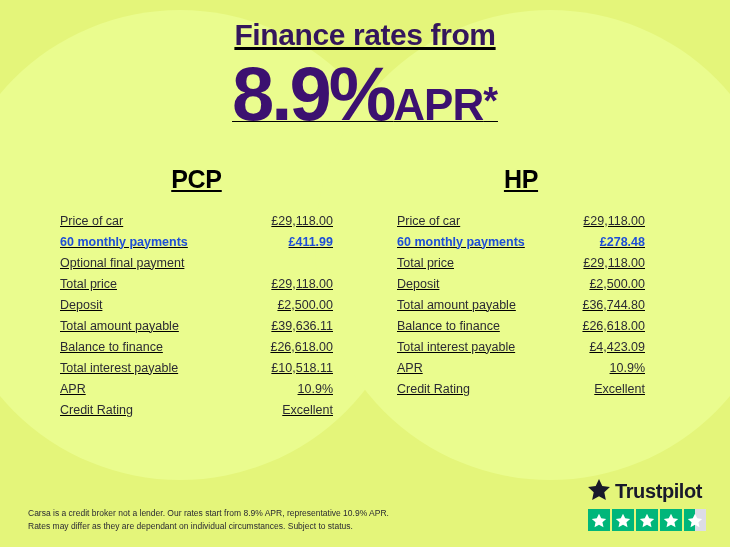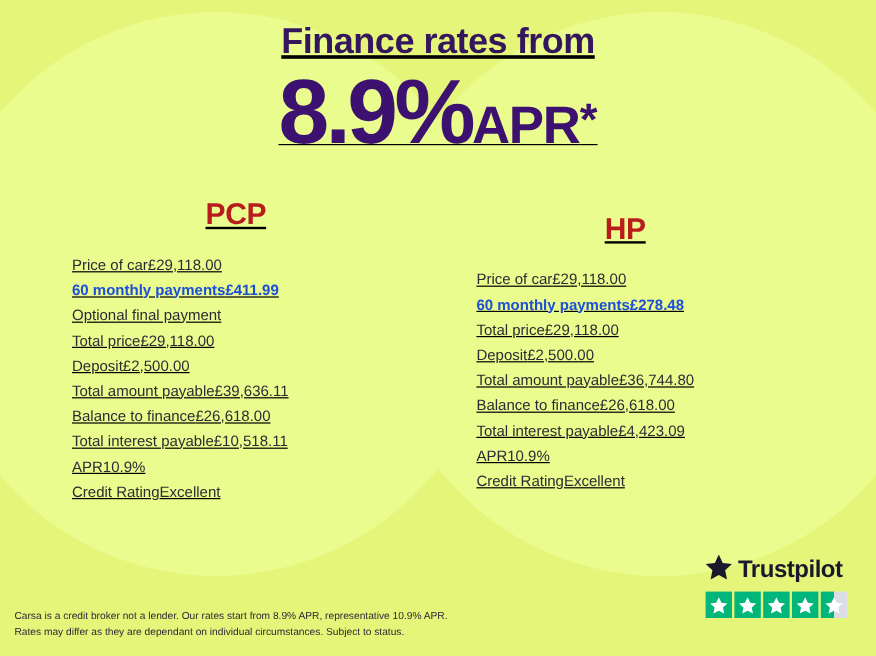--- a/index.html
+++ b/index.html
@@ -80,56 +80,57 @@
   }
   .columns {
     display: flex;
     margin-top: 28px;
   }
   .col {
     width: 50%;
     box-sizing: border-box;
   }
   .col-left { padding: 0 32px 0 60px; }
-  .col-right { padding: 0 85px 0 32px; margin-top: 12px; }
+  .col-right { padding: 0 85px 0 32px; }
   .col-title {
     text-align: center;
-    color: #b91c1c;
+    color: #000000;
     font-size: 25px;
     font-weight: bold;
     margin-bottom: 16px;
     letter-spacing: -0.3px;
   }
   .row {
     display: flex;
+    justify-content: space-between;
     align-items: baseline;
     font-size: 12.5px;
     color: #2b2b33;
     padding: 3.5px 0;
   }
   .row .label { text-align: left; }
   .row .value { text-align: right; }
   .row.bold .label,
   .row.bold .value {
     font-weight: bold;
     color: #1d4ed8;
   }
   .footer {
     position: absolute;
-    left: 12px;
+    left: 28px;
     bottom: 14px;
     font-size: 8.5px;
     line-height: 1.55;
     color: #2a2a32;
     max-width: 470px;
   }
   .trustpilot {
     position: absolute;
     right: 24px;
-    bottom: 32px;
+    bottom: 16px;
     text-align: left;
   }
   .tp-head {
     display: flex;
     align-items: center;
     gap: 5px;
   }
   .tp-name {
     font-size: 20px;
     font-weight: bold;

